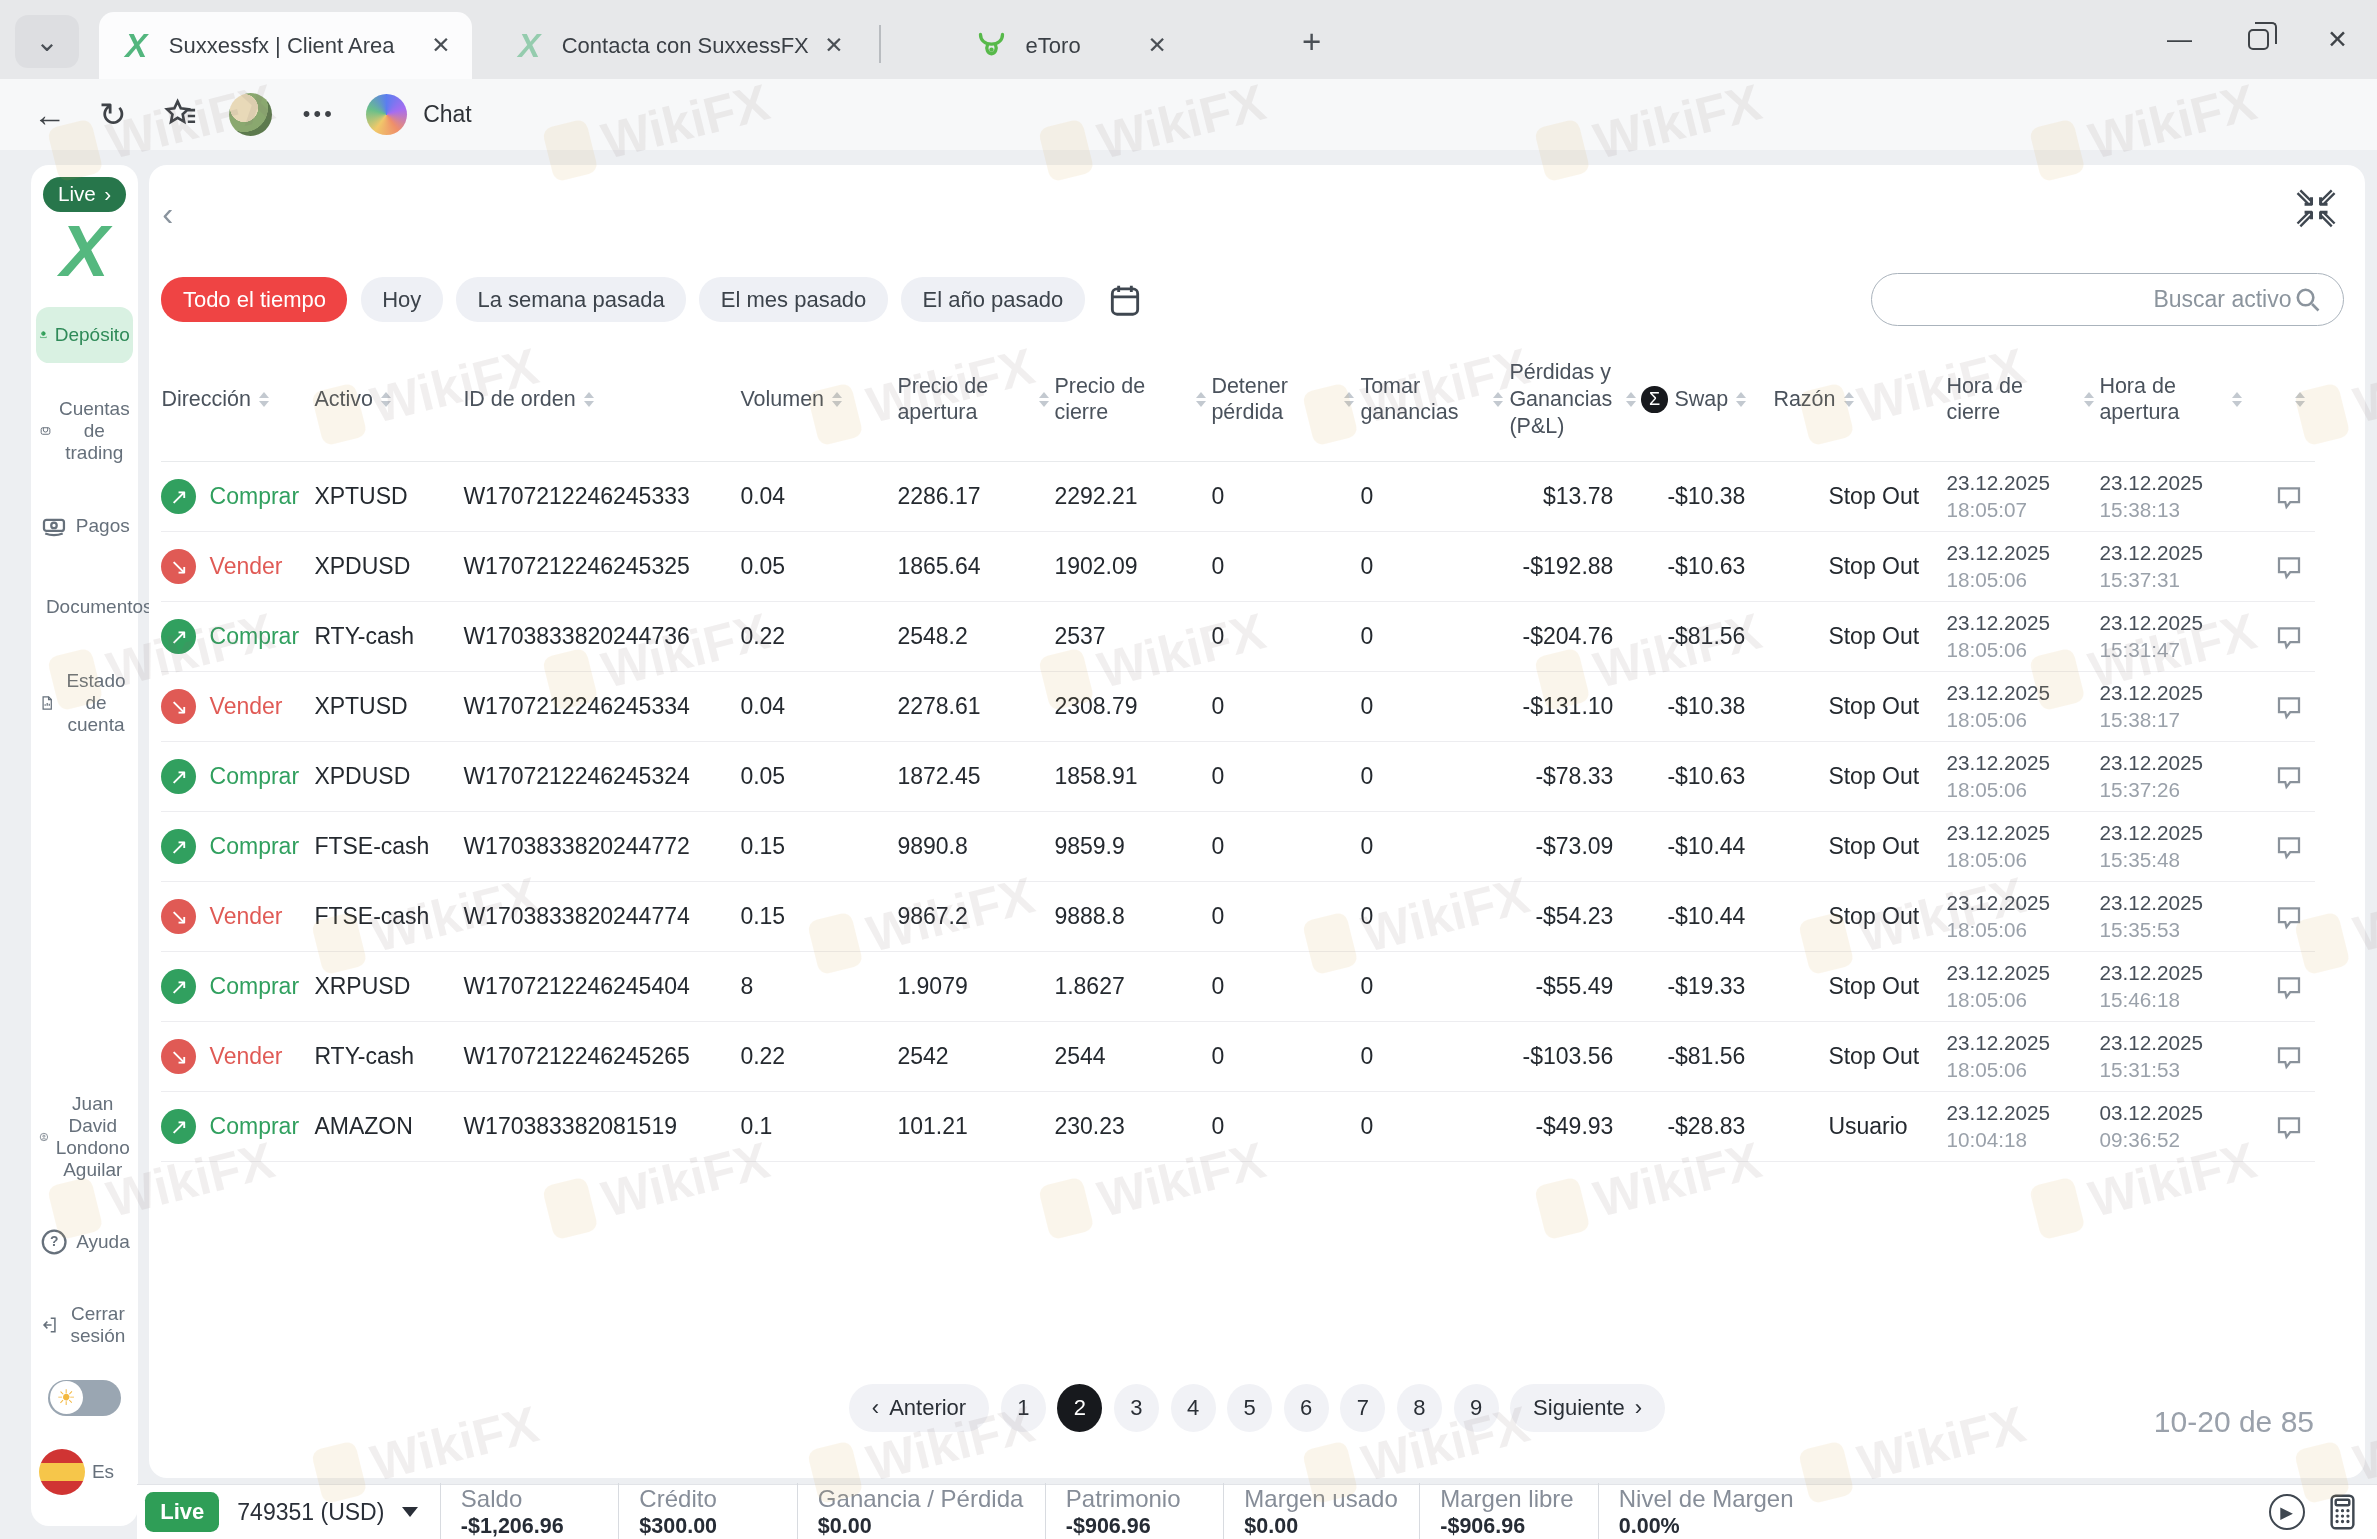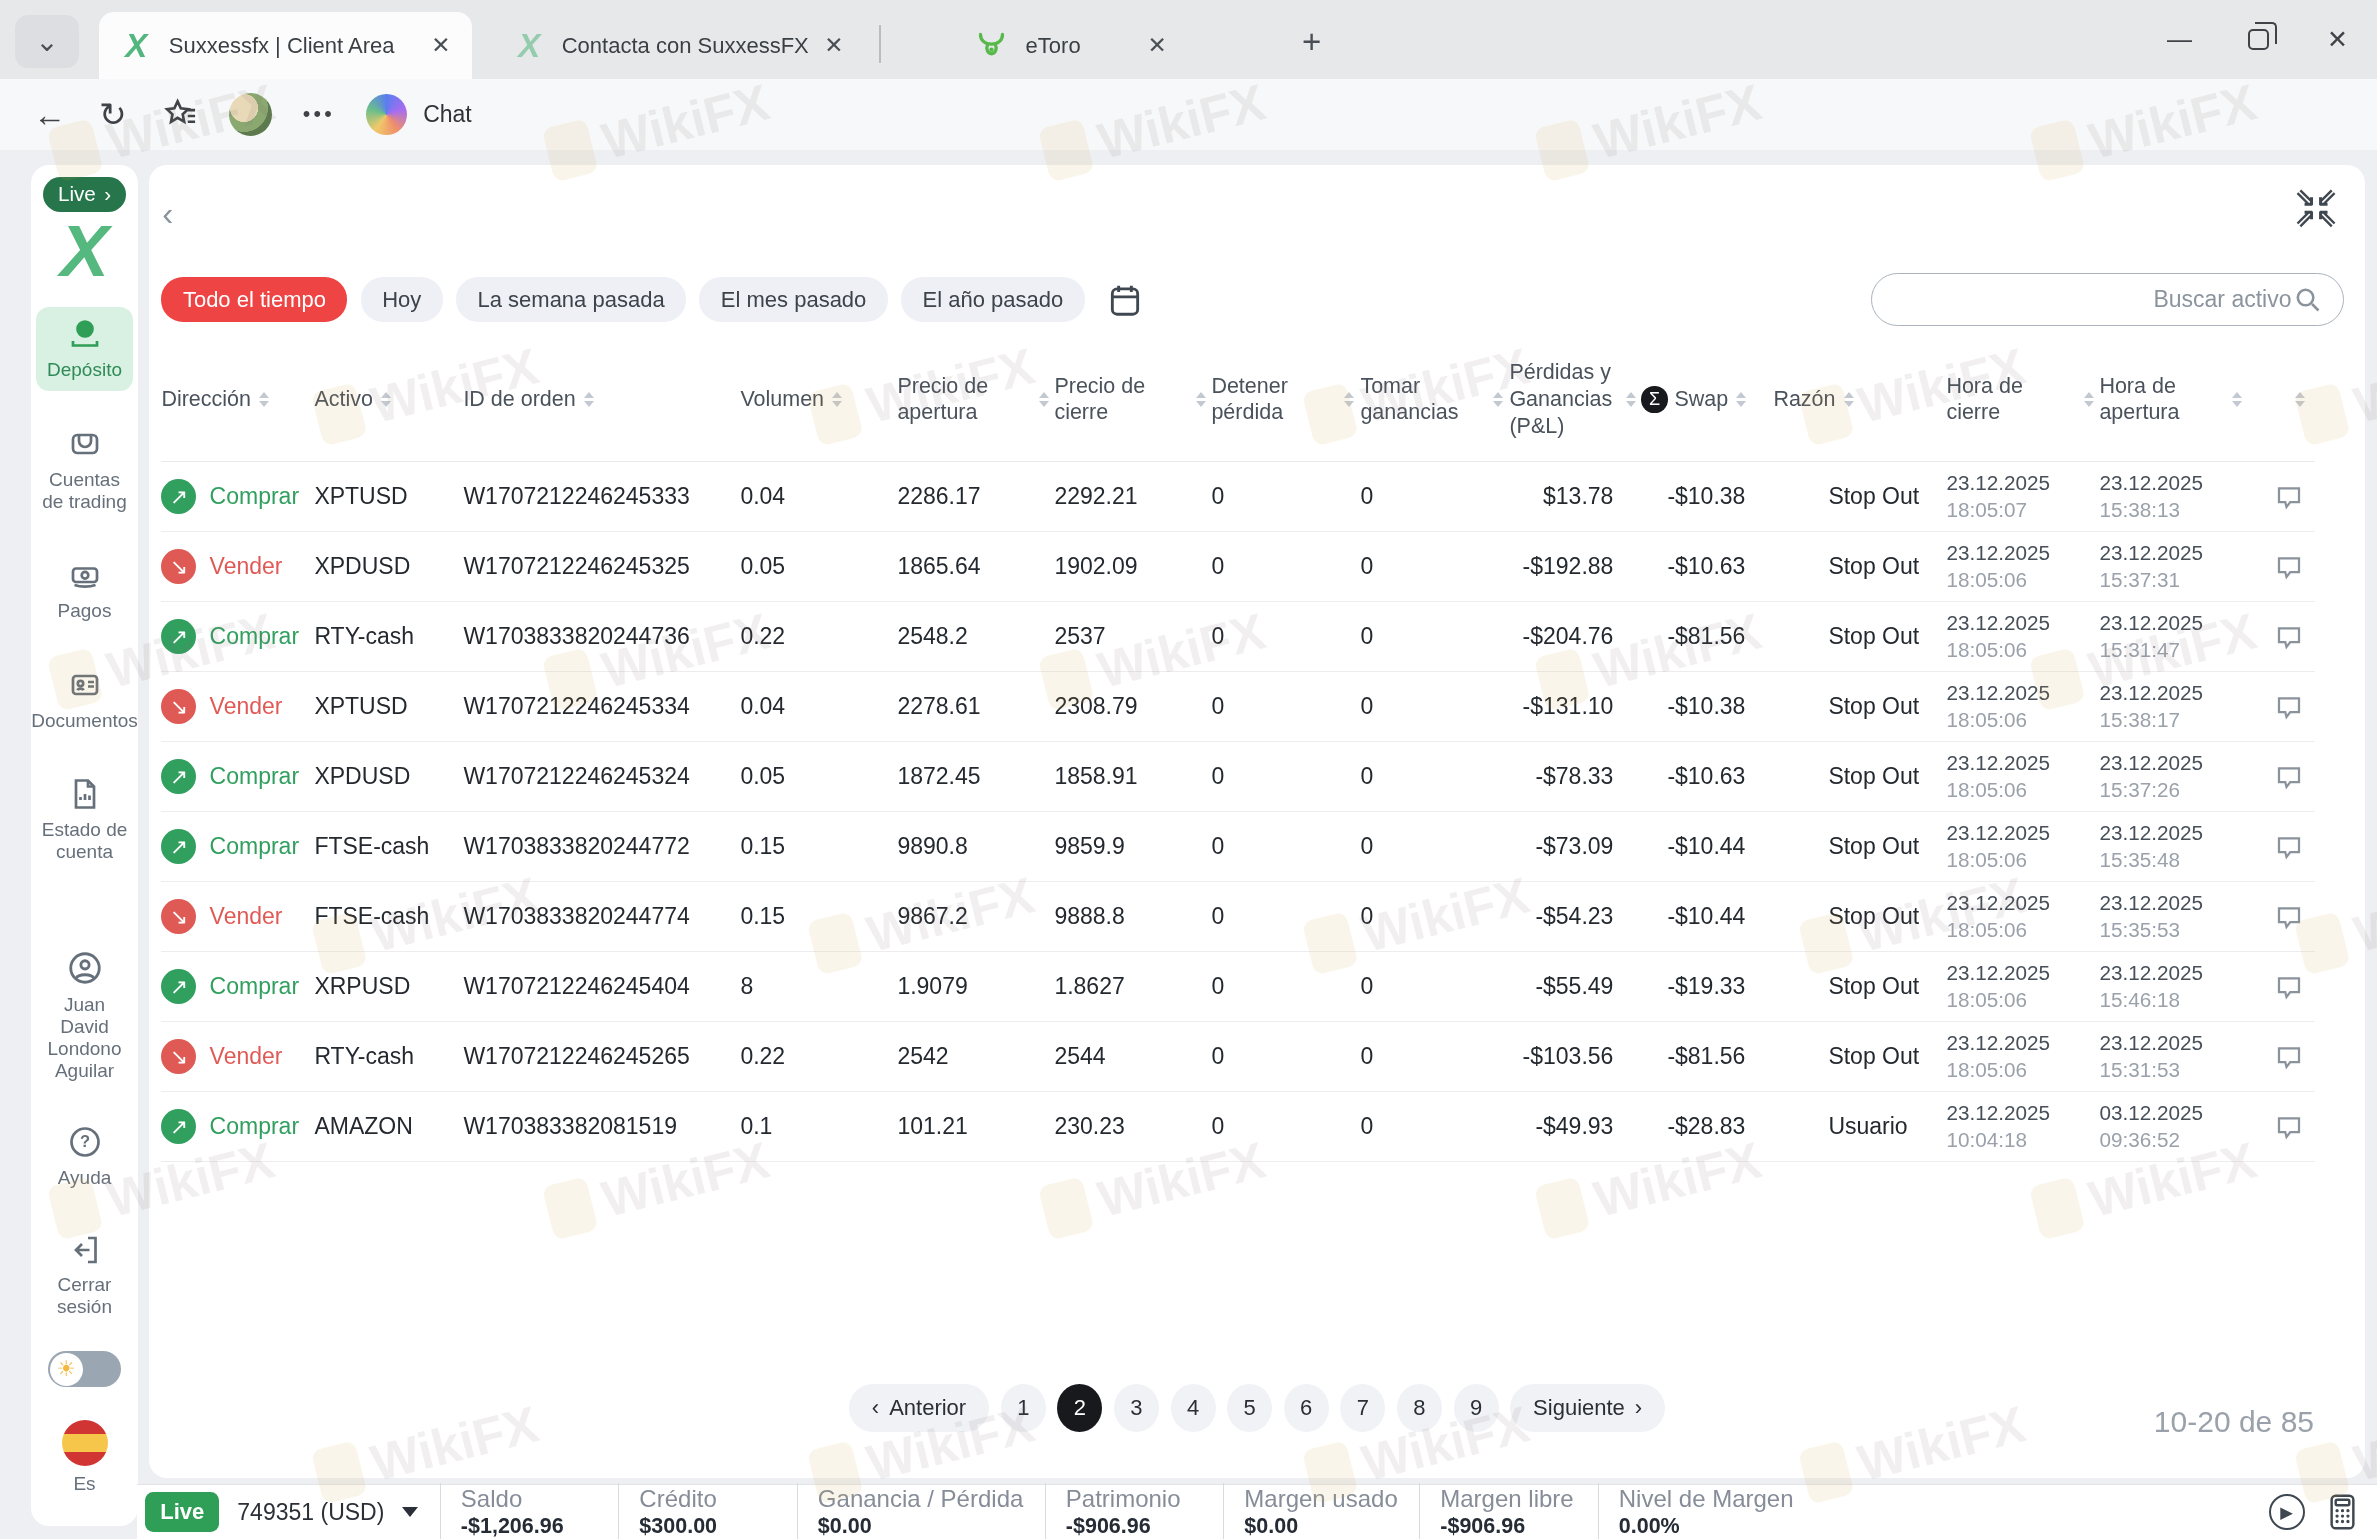--- a/index.html
+++ b/index.html
@@ -44,21 +44,21 @@
 
   
   .appbg { position:absolute; left:0; top:150px; width:2377px; height:1389px; background:#edeff2; }
 
   .sidebar { position:absolute; left:31px; top:165px; width:107px; height:1361px; background:#ffffff;
     border-radius:18px; display:flex; flex-direction:column; align-items:center; }
   .live-badge { margin-top:11.6px; background:#27764b; color:#fff; font-size:20.7px; padding:5.8px 15px;
     border-radius:18px; display:flex; align-items:center; gap:8.3px; }
   .brandx { font-size:73px; font-weight:bold; font-style:italic; color:#55b87f; line-height:1; margin-top:1.7px; }
   .snav { display:flex; flex-direction:column; align-items:center; gap:25px; margin-top:20px; width:100%; }
-  .sitem { width:97px; border-radius:13.2px; padding:10px 3.3px; display:flex; flex-direction:column;
+  .sitem { width:97px; border-radius:13.2px; padding:10px 3.3px; display:flex; flex-direction:row;
     align-items:center; gap:6.6px; color:#66707b; font-size:19px; text-align:center; line-height:1.15; }
   .sitem svg { stroke:#66707b; }
   .sitem.active { background:#d9f1e2; color:#2f8a58; }
   .sitem.active svg { stroke:#2f9e57; }
   .sfoot { margin-top:auto; display:flex; flex-direction:column; align-items:center; gap:23px;
     padding-bottom:21.5px; width:100%; }
   .toggle { width:73px; height:36px; border-radius:18px; background:#9aa6b2; position:relative; }
   .toggle .knob { position:absolute; left:1.7px; top:1.7px; width:33px; height:33px; border-radius:50%;
     background:#fff; display:flex; align-items:center; justify-content:center; color:#f3b840; font-size:21.5px; }
   .flag { width:46px; height:46px; border-radius:50%; overflow:hidden;

